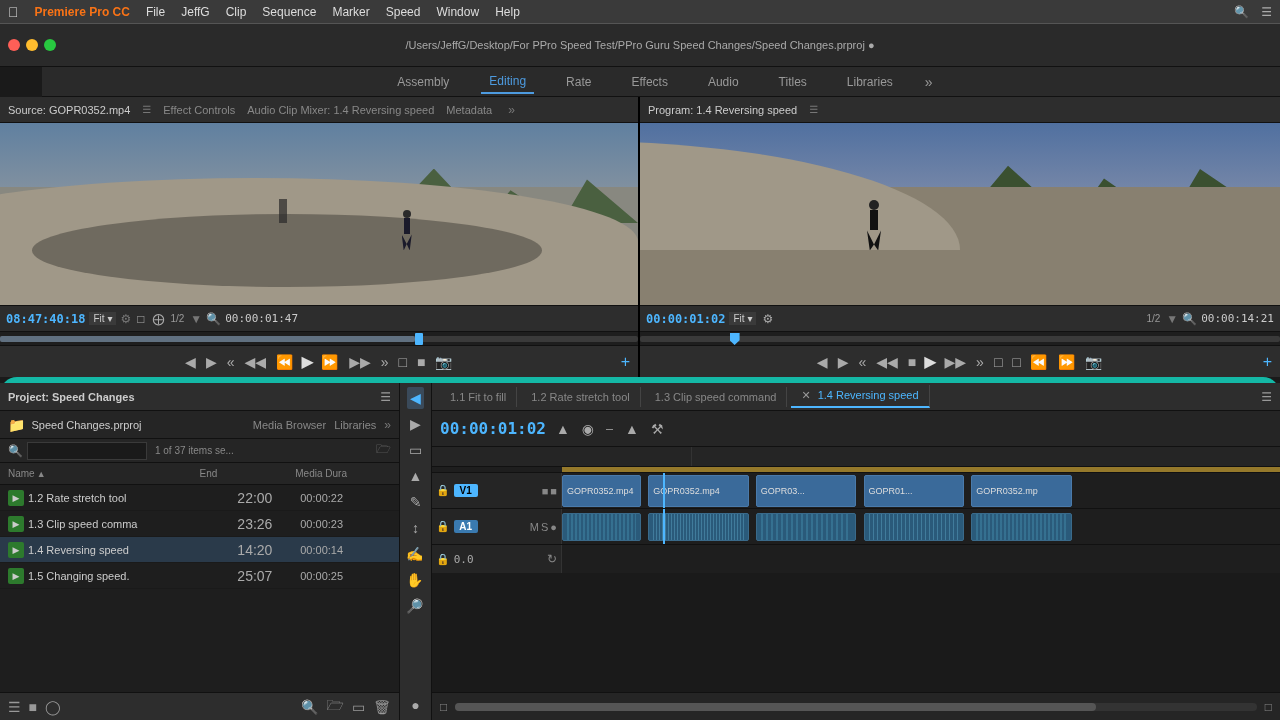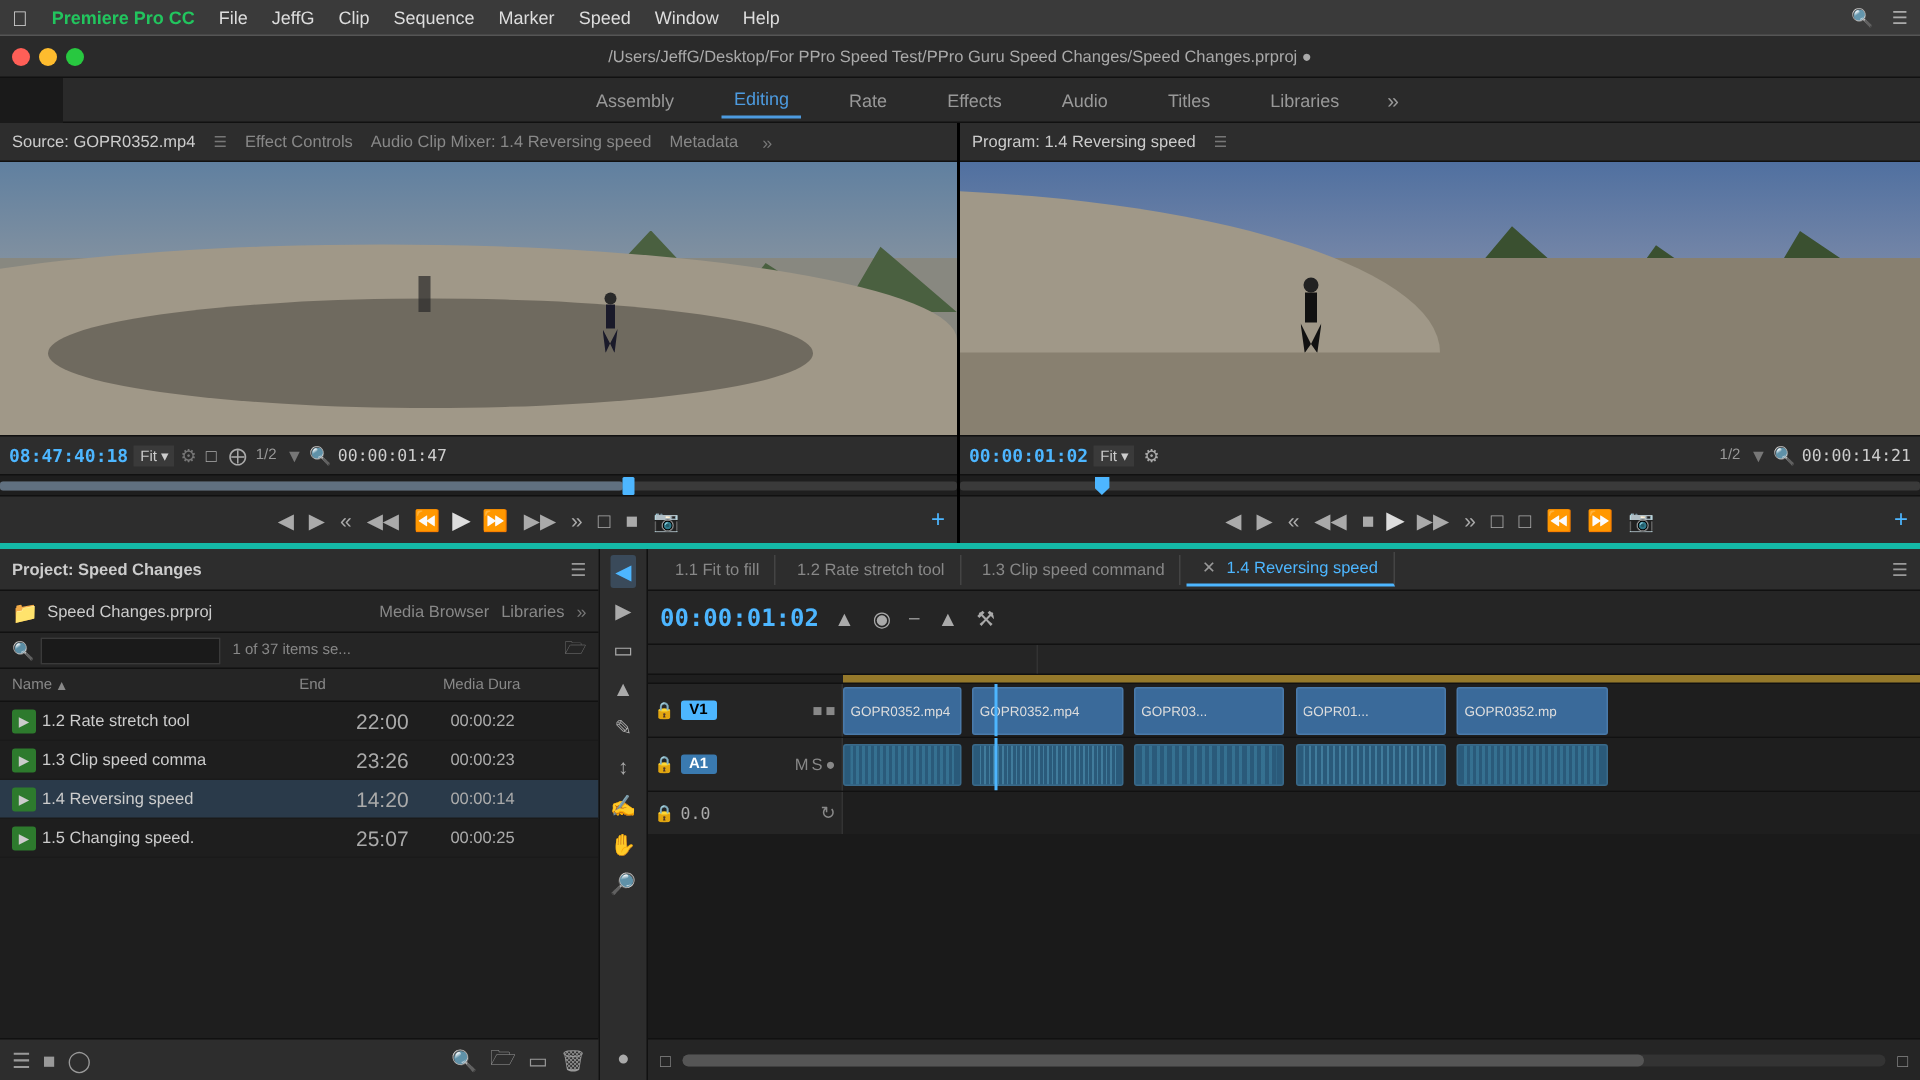--- a/index.html
+++ b/index.html
@@ -17,27 +17,27 @@
     #menu-bar {
       height: 24px;
       background: #3a3a3a;
       display: flex;
       align-items: center;
       padding: 0 8px;
       gap: 16px;
       border-bottom: 1px solid #555;
     }
     .apple-logo { font-size: 14px; color: #ddd; }
-    .app-name { font-weight: bold; font-size: 12px; color: #22c55e; }
+    .app-name { font-weight: bold; font-size: 12px; color: #f97316; }
     .menu-item { font-size: 12px; color: #ddd; cursor: pointer; }
     .menu-right { margin-left: auto; display: flex; gap: 12px; align-items: center; }
 
     
     #title-bar {
-      height: 28px;
+      height: 43px;
       background: #2a2a2a;
       display: flex;
       align-items: center;
       justify-content: center;
       border-bottom: 1px solid #111;
       position: relative;
     }
     .window-controls { position: absolute; left: 8px; display: flex; gap: 6px; }
     .wc-btn { width: 12px; height: 12px; border-radius: 50%; cursor: pointer; }
     .wc-close { background: #ff5f57; }
@@ -465,21 +465,22 @@
       border-top: 1px solid #111;
     }
     .mt-btn { color: #aaa; font-size: 14px; cursor: pointer; padding: 2px; }
     .mt-play { color: #ddd; font-size: 16px; }
     .mt-add { position: absolute; right: 8px; color: #4db6ff; font-size: 16px; cursor: pointer; }
 
     
     .bottom-panel {
       display: flex;
       flex: 1;
-      border-top: 4px solid #14b8a6;
+      border-top: 6px solid #14b8a6;
+      border-radius: 17px;
     }
 
     
     .timeline-toolbar {
       width: 32px;
       background: #2d2d2d;
       display: flex;
       flex-direction: column;
       align-items: center;
       padding: 4px 0;

